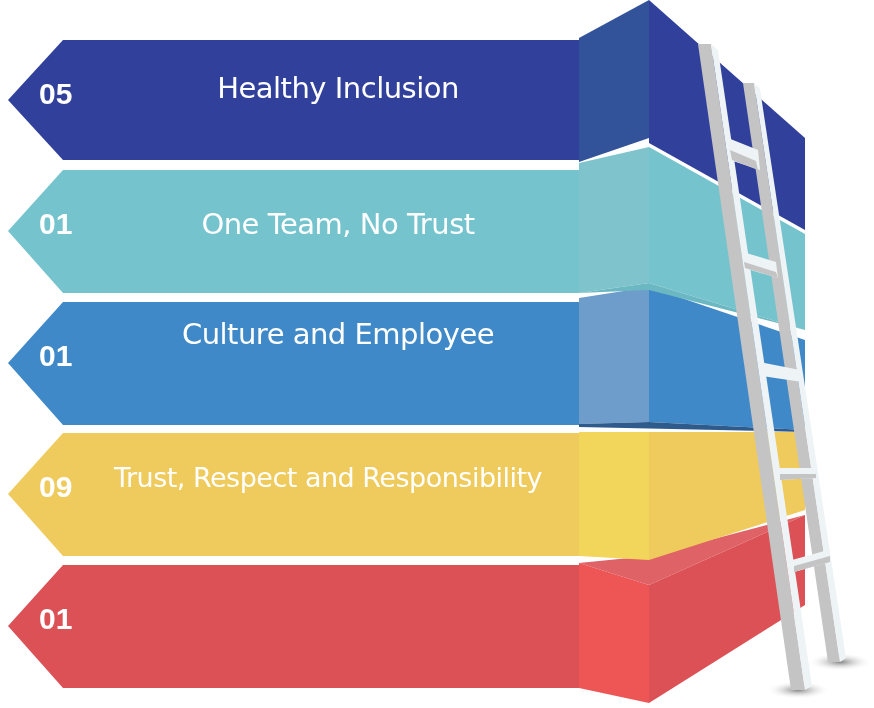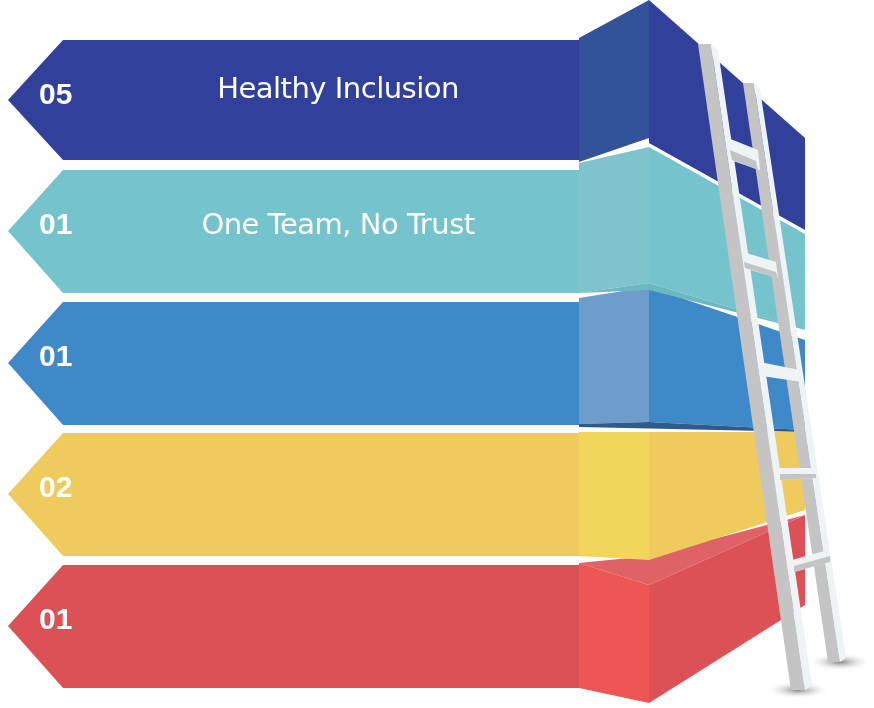--- a/index.html
+++ b/index.html
@@ -88,18 +88,20 @@
     </g>
   </svg>
 
   <div class="num" style="top:79px;">05</div>
   <div class="label" style="left:120px; width:420px; top:66px;">Healthy Inclusion</div>
 
   <div class="num" style="top:209px;">01</div>
   <div class="label" style="left:120px; width:420px; top:202px;">One Team, No Trust</div>
 
   <div class="num" style="top:341px;">01</div>
+  <div class="label" style="left:120px; width:420px; top:312px;">Culture and Employee</div>
 
-  <div class="num" style="top:472px;">02</div>
+  <div class="num" style="top:472px;">09</div>
+  <div class="label" style="left:80px; width:480px; top:456px; font-size:27px;">Trust, Respect and Responsibility</div>
 
   <div class="num" style="top:604px;">01</div>
 
 </div>
 
 </body></html>

